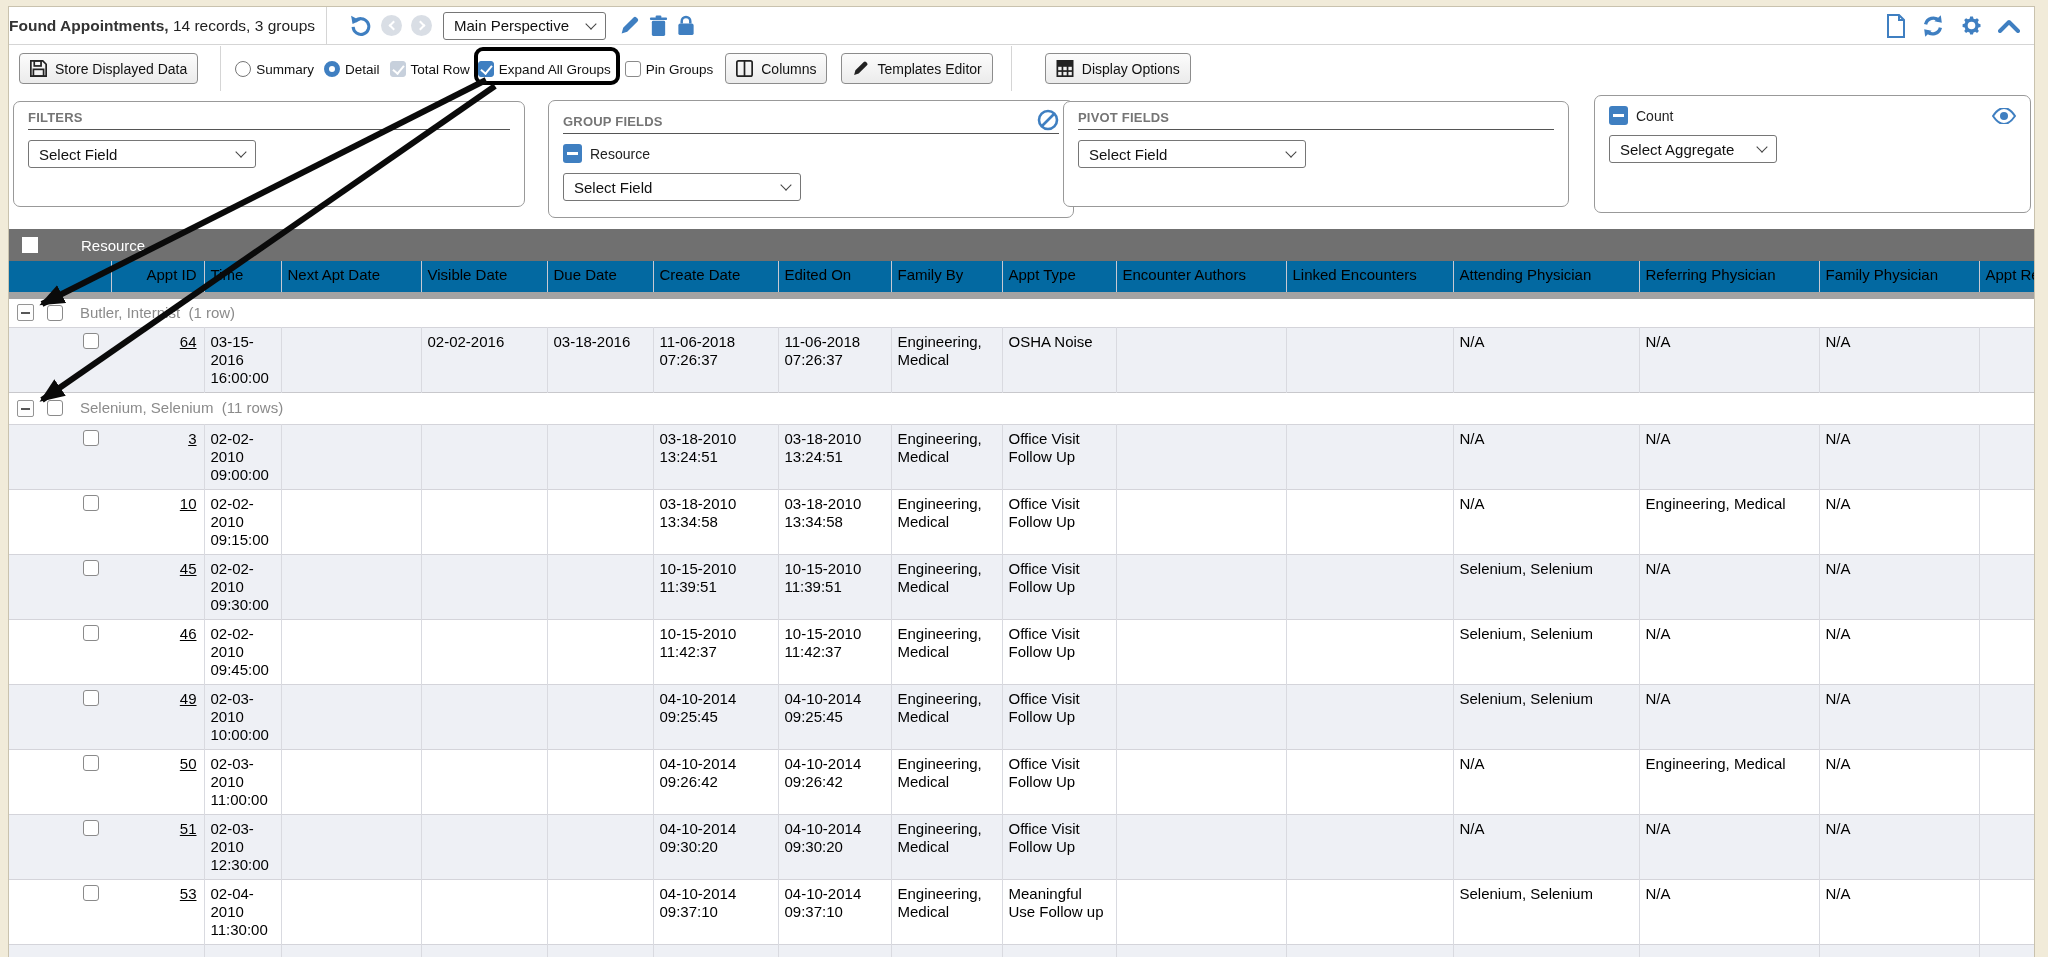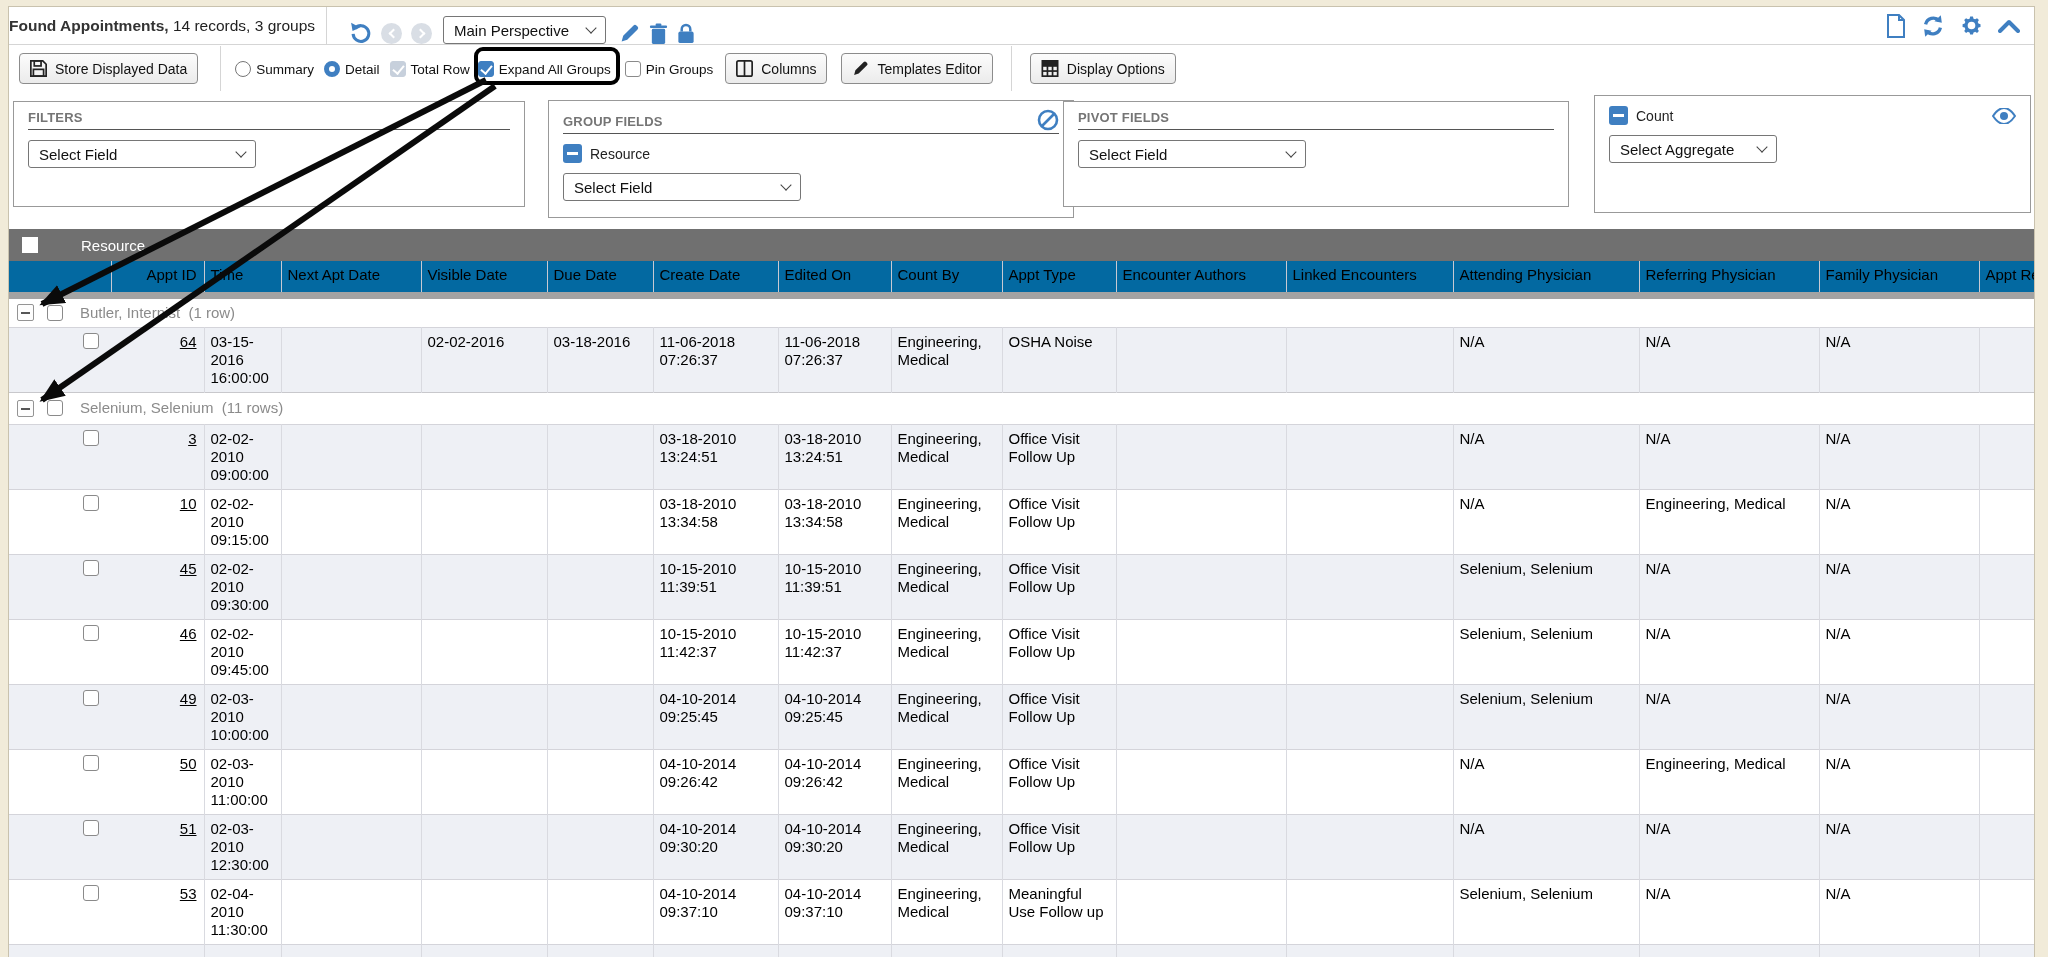--- a/index.html
+++ b/index.html
@@ -4,21 +4,21 @@
 <style>
   *{box-sizing:border-box;margin:0;padding:0}
   html,body{width:2048px;height:957px;background:#f1ebd9;font-family:"Liberation Sans",sans-serif;overflow:hidden}
   .app{position:absolute;left:8px;top:6px;width:2027px;height:951px;background:#fff;border:1px solid #c9c2ae;border-bottom:none}
   
   .tb1{position:absolute;left:0;top:0;width:100%;height:38px;border-bottom:1px solid #d5d5d5;display:flex;align-items:center}
   .title-wrap{font-size:15.5px;color:#222;white-space:nowrap}
   .title-wrap b{color:#333}
   .vdiv{width:1px;height:100%;background:#d5d5d5}
   .vd1{position:absolute;left:317px;top:0}
-  .tb1-mid{position:absolute;left:340px;top:0;height:100%;display:flex;align-items:flex-end;gap:9px}
+  .tb1-mid{position:absolute;left:340px;top:0;height:100%;display:flex;align-items:center;gap:9px}
   .icon{display:inline-flex;align-items:center;justify-content:center}
   .circbtn{width:21px;height:21px;border-radius:50%;background:#d9dee5;display:inline-flex;align-items:center;justify-content:center}
   .circbtn .chev{width:7px;height:7px;border-right:2.5px solid #fff;border-bottom:2.5px solid #fff}
   .chev-l{transform:rotate(135deg);margin-left:3px}
   .chev-r{transform:rotate(-45deg);margin-right:3px}
   .fselect{display:inline-flex;align-items:center;justify-content:space-between;border:1px solid #767676;border-radius:3px;background:#fff;height:28px;padding:0 10px;font-size:15px;color:#111}
   .fselect .sarr{width:8px;height:8px;border-right:1.7px solid #444;border-bottom:1.7px solid #444;transform:rotate(45deg);margin-left:14px;margin-top:-4px;flex:none}
   .tb1-right{position:absolute;right:14px;top:0;height:100%;display:flex;align-items:center;gap:15px}
   
   .tb2{position:absolute;left:0;top:39px;width:100%;height:45px;display:flex;align-items:center}
@@ -28,21 +28,21 @@
   .radio{width:16px;height:16px;border-radius:50%;border:1.5px solid #767676;background:#fff;display:inline-block;flex:none}
   .radio.sel{border:5px solid #3f7fc1}
   .cbx{width:16px;height:16px;border:1.5px solid #8a8a8a;border-radius:3px;background:#fff;display:inline-block;position:relative;flex:none}
   .cbx.on{background:#3f7fc1;border-color:#3f7fc1}
   .cbx.on::after{content:"";position:absolute;left:4.5px;top:1px;width:5px;height:9px;border-right:2.2px solid #fff;border-bottom:2.2px solid #fff;transform:rotate(40deg)}
   .cbx.dim{background:#c7d0dc;border-color:#c7d0dc}
   .cbx.dim::after{content:"";position:absolute;left:4.5px;top:1px;width:5px;height:9px;border-right:2.2px solid #fff;border-bottom:2.2px solid #fff;transform:rotate(40deg)}
   .opt{display:inline-flex;align-items:flex-end;gap:5px;font-size:13.5px;color:#111;white-space:nowrap}
   .hilite-box{position:absolute;left:465px;top:40px;width:146px;height:38px;border:4px solid #000;border-radius:9px;z-index:20;pointer-events:none}
   
-  .panel{position:absolute;border:1px solid #999;border-radius:0;background:#fff}
+  .panel{position:absolute;border:1px solid #999;border-radius:7px;background:#fff}
   .p-filters{left:4px;top:94px;width:512px;height:106px}
   .p-group{left:539px;top:93px;width:526px;height:118px}
   .p-pivot{left:1054px;top:94px;width:506px;height:106px}
   .p-agg{left:1585px;top:88px;width:437px;height:118px}
   .ptitle{display:flex;align-items:flex-end;justify-content:space-between;margin:8px 14px 0 14px;border-bottom:1px solid #555;padding-bottom:4px}
   .ptitle .pt{font-size:13px;font-weight:bold;color:#757575;letter-spacing:.2px}
   .pbody{padding:10px 14px}
   .minusbtn{width:19px;height:19px;border-radius:3px;background:#3f7fc1;display:inline-block;position:relative;flex:none}
   .minusbtn::after{content:"";position:absolute;left:4px;top:8px;width:11px;height:3px;background:#fff}
   .fieldrow{display:flex;align-items:center;gap:8px;font-size:14px;color:#222;margin-bottom:10px}
@@ -181,21 +181,21 @@
         </svg>
       <span>Columns</span>
     </button>
     <button class="btn" style="margin-left:14px">
       <svg class="ic" width="17" height="17" viewBox="0 0 24 24">
           <path d="M3 21l1.8-6.4L16.6 2.8a2.3 2.3 0 0 1 3.3 0l1.3 1.3a2.3 2.3 0 0 1 0 3.3L9.4 19.2z" fill="#222"></path>
         </svg>
       <span>Templates Editor</span>
     </button>
     <div class="vdiv vd2" style="margin-left:18px"></div>
-    <button class="btn" style="margin-left:18px">
+    <button class="btn" style="margin-left:33px">
       <svg class="ic" width="18" height="17" viewBox="0 0 20 20">
           <rect x="1" y="1" width="18" height="18" fill="none" stroke="#222" stroke-width="2"></rect>
           <line x1="1" y1="7" x2="19" y2="7" stroke="#222" stroke-width="2"></line>
           <line x1="1" y1="13" x2="19" y2="13" stroke="#222" stroke-width="2"></line>
           <line x1="7" y1="7" x2="7" y2="19" stroke="#222" stroke-width="2"></line>
           <line x1="13" y1="7" x2="13" y2="19" stroke="#222" stroke-width="2"></line>
           <rect x="1" y="1" width="18" height="6" fill="#222"></rect>
         </svg>
       <span>Display Options</span>
     </button>
@@ -297,21 +297,21 @@
       <thead>
           <tr id="head-row">
             <th class="c-cb"></th>
             <th class="c-id">Appt ID</th>
             <th>Time</th>
             <th>Next Apt Date</th>
             <th>Visible Date</th>
             <th>Due Date</th>
             <th>Create Date</th>
             <th>Edited On</th>
-            <th>Count By</th>
+            <th>Family By</th>
             <th>Appt Type</th>
             <th>Encounter Authors</th>
             <th>Linked Encounters</th>
             <th>Attending Physician</th>
             <th>Referring Physician</th>
             <th>Family Physician</th>
             <th>Appt Re</th>
           </tr>
         </thead>
       <tbody id="grid-body">

